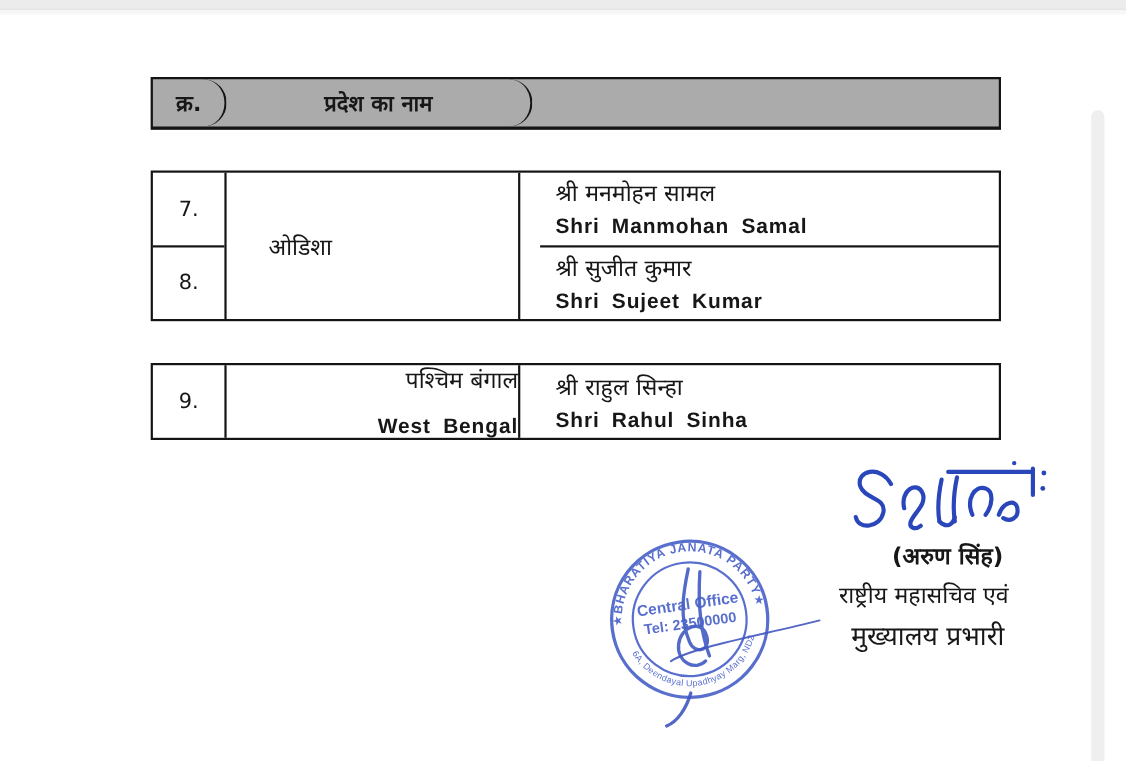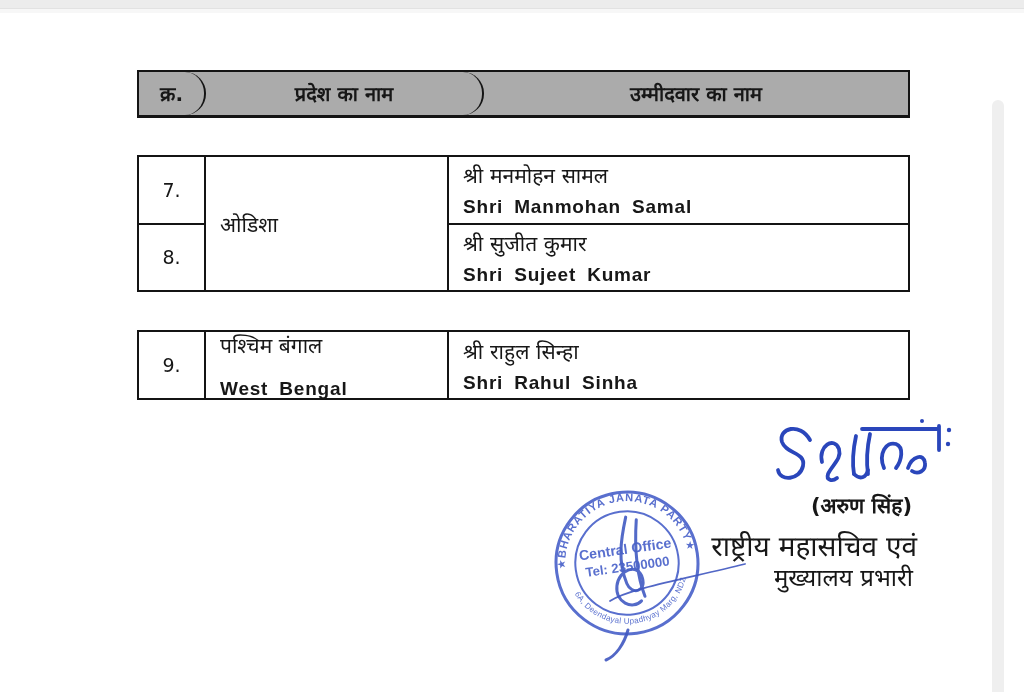--- a/index.html
+++ b/index.html
@@ -27,49 +27,48 @@
     position:absolute;left:137px;width:773px;box-sizing:border-box;background:#fff;
     border:2px solid #141414;display:flex;
   }
   #block1{top:155px;height:137px;}
   #block2{top:330px;height:70px;}
   .sr-stack{width:67px;display:flex;flex-direction:column;box-sizing:border-box;}
   .sr-cell{flex:1;display:flex;align-items:center;justify-content:center;font-size:19px;}
   .row2{border-top:2px solid #141414;}
   .state-cell{
     width:243px;display:flex;flex-direction:column;justify-content:center;gap:14px;
-    padding-left:14px;box-sizing:border-box;
+    padding-left:14px;box-sizing:border-box;margin-left:24px;
   }
-  #block2 .state-cell{gap:19px;}
+  #block2 .state-cell{gap:19px;text-align:right;}
   .cand-stack{flex:1;display:flex;flex-direction:column;}
-  .cand-cell{flex:1;display:flex;flex-direction:column;justify-content:center;gap:7px;padding-left:14px;}
+  .cand-cell{flex:1;display:flex;flex-direction:column;justify-content:center;gap:7px;padding-left:14px;margin-left:18px;}
   .hi{font-size:21px;}
   .en{font-size:19px;font-family:"Liberation Sans","DejaVu Sans",sans-serif;letter-spacing:0.8px;word-spacing:5px;font-weight:bold;}
 
   
   .sign-name{position:absolute;top:491px;right:112px;font-size:21px;font-weight:bold;white-space:nowrap;margin-left:35px;}
-  .sign-t1{position:absolute;top:526px;right:107px;font-size:28px;white-space:nowrap;}
+  .sign-t1{position:absolute;top:526px;right:107px;font-size:21px;white-space:nowrap;}
   .sign-t2{position:absolute;top:560px;right:111px;font-size:24px;white-space:nowrap;}
 
   .stamp-wrap{position:absolute;left:551px;top:487px;width:152px;height:152px;transform:rotate(-8deg);opacity:0.85;}
   .ink-overlay{position:absolute;left:540px;top:418px;width:430px;height:265px;pointer-events:none;}
 </style>
 </head>
 <body>
 
 <div class="page">
 
   <div class="top-strip"></div>
   <div class="top-strip-shadow"></div>
   <div class="scrollbar"></div>
 
   <div class="thead">
     <div class="th w-sr vline">क्र.</div>
     <div class="th w-state vline">प्रदेश का नाम</div>
-    <div class="th w-cand">उम्मीदवार का नाम</div>
   </div>
 
   <div class="block" id="block1">
     <div class="sr-stack vline">
       <div class="sr-cell">7.</div>
       <div class="sr-cell row2">8.</div>
     </div>
     <div class="state-cell vline">
       <div class="hi">ओडिशा</div>
     </div>

